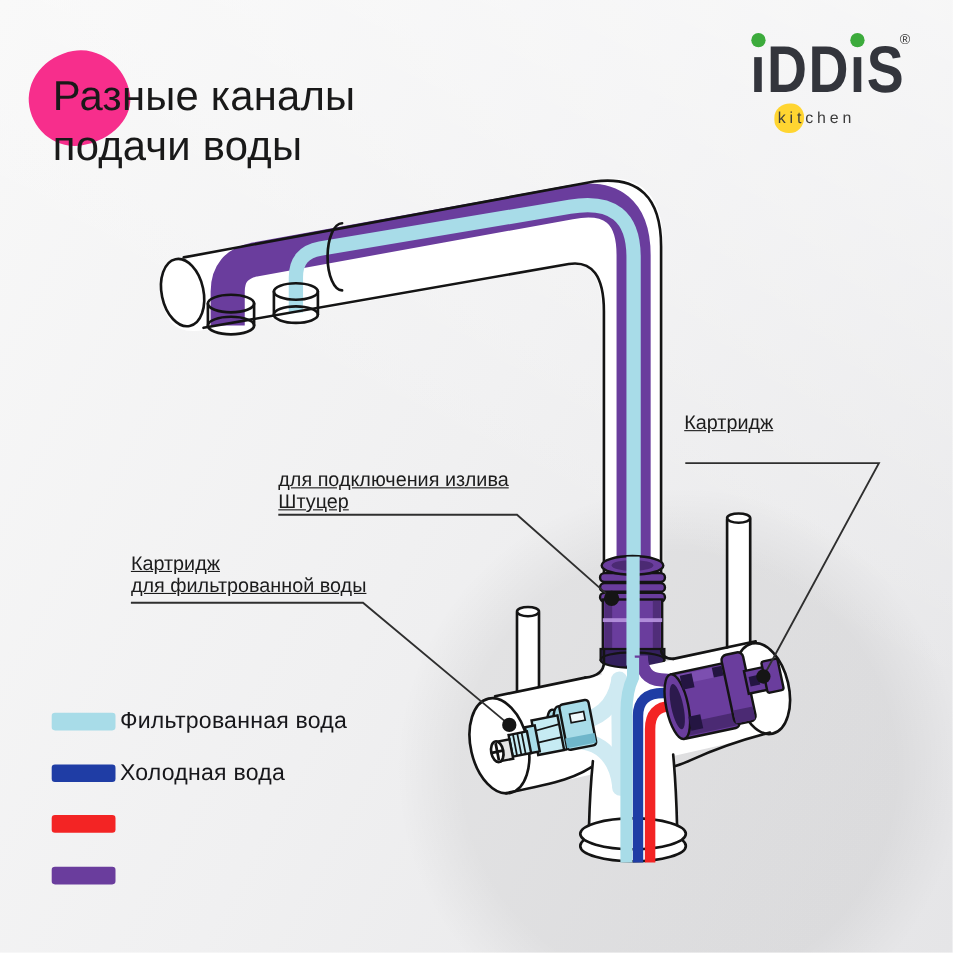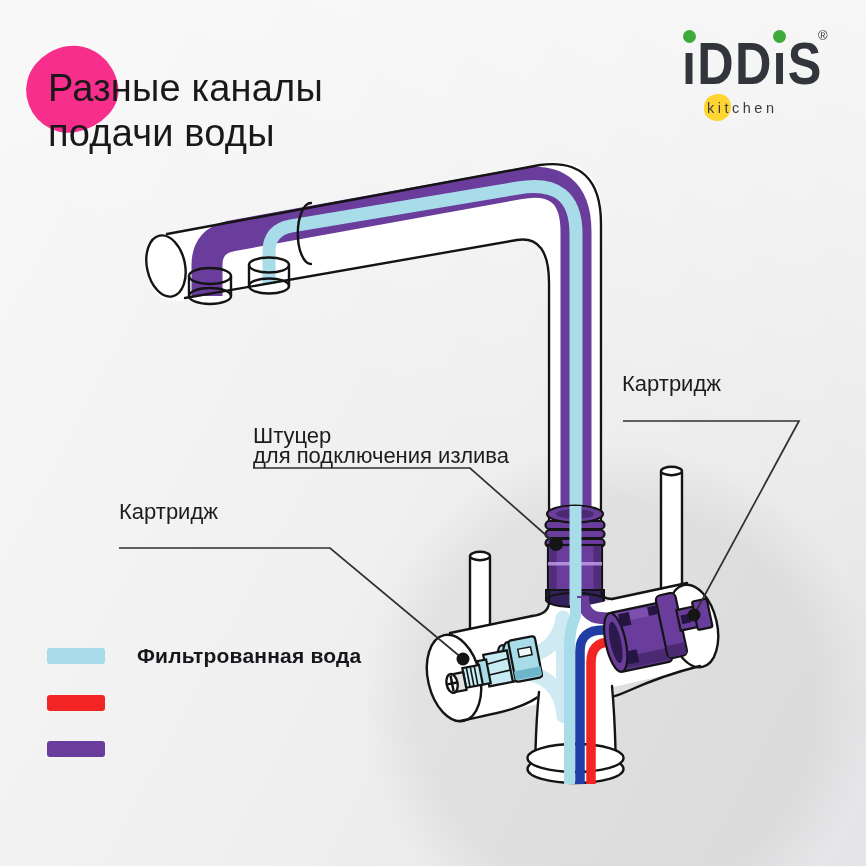--- a/index.html
+++ b/index.html
@@ -30,29 +30,29 @@
   .cyanfill{fill:var(--filtered); stroke:#141414; stroke-width:2.2;}
   .callout{fill:none; stroke:#2f2f2f; stroke-width:1.7;}
   .dot{fill:#151515;}
 
   
   .abs{position:absolute;}
   .title-blob{left:26px; top:46px; width:92px; height:86px; background:var(--pink);
     border-radius:52% 48% 55% 45% / 50% 55% 45% 50%; transform:rotate(-10deg);}
   .page-title{left:48px; top:66px; font-size:38px; line-height:45px; font-weight:400;
     letter-spacing:.2px; color:#191919;}
-  .callout-label{font-size:22px; line-height:20px; font-weight:500; color:#1c1c1c;}
+  .callout-label{font-size:18px; line-height:20px; font-weight:500; color:#1c1c1c;text-decoration:underline;}
   #label-mixed{left:622px; top:374px;}
   #label-fitting{left:253px; top:426px;}
   #label-filtered{left:119px; top:502px;}
 
   .legend{left:47px; top:646px;}
   .legend-row{display:flex; align-items:center; height:20px; margin-bottom:26.5px;}
   .swatch{width:58px; height:16px; border-radius:3px; flex:0 0 auto;}
-  .legend-label{margin-left:32px; font-size:21px; font-weight:700; color:#17171b; letter-spacing:.2px;}
+  .legend-label{margin-left:4px; font-size:21px; font-weight:400; color:#17171b; letter-spacing:.2px;}
 
   
   .brand{left:682px; top:34px; font-size:60px; line-height:60px; font-weight:700;
     color:#33353c; letter-spacing:1.5px; transform:scaleX(0.84); transform-origin:left top; white-space:nowrap;}
   .brand-dot{width:13px; height:13px; border-radius:50%; background:var(--green);}
   #brand-dot-1{left:683px; top:30px;}
   #brand-dot-2{left:773px; top:30px;}
   .registered{left:818px; top:28px; font-size:13px; color:#3a3a3a; font-weight:400;}
   .kitchen-blob{left:704px; top:94px; width:27px; height:27px; background:var(--yellow);
     border-radius:55% 45% 50% 50% / 50% 50% 55% 45%;}
@@ -201,33 +201,38 @@
   <div class="abs brand-dot" id="brand-dot-1"></div>
   <div class="abs brand-dot" id="brand-dot-2"></div>
   <div class="abs registered">®</div>
   <div class="abs kitchen-blob"></div>
   <div class="abs kitchen-label">kitchen</div>
 
   <div class="abs callout-label" id="label-mixed">
     <div>Картридж</div>
   </div>
   <div class="abs callout-label" id="label-fitting">
+    <div>для подключения излива</div>
     <div>Штуцер</div>
-    <div>для подключения излива</div>
   </div>
   <div class="abs callout-label" id="label-filtered">
     <div>Картридж</div>
+    <div>для фильтрованной воды</div>
   </div>
 
   <div class="abs legend">
     <div class="legend-row">
       <div class="swatch" style="background: rgb(168, 220, 232);"></div>
       <div class="legend-label">Фильтрованная вода</div>
     </div>
     <div class="legend-row">
+      <div class="swatch" style="background: rgb(31, 61, 165);"></div>
+      <div class="legend-label">Холодная вода</div>
+    </div>
+    <div class="legend-row">
       <div class="swatch" style="background: rgb(243, 36, 36);"></div>
     </div>
     <div class="legend-row">
       <div class="swatch" style="background: rgb(106, 61, 157);"></div>
     </div>
   </div>
 
 </div>
 
 </body></html>

